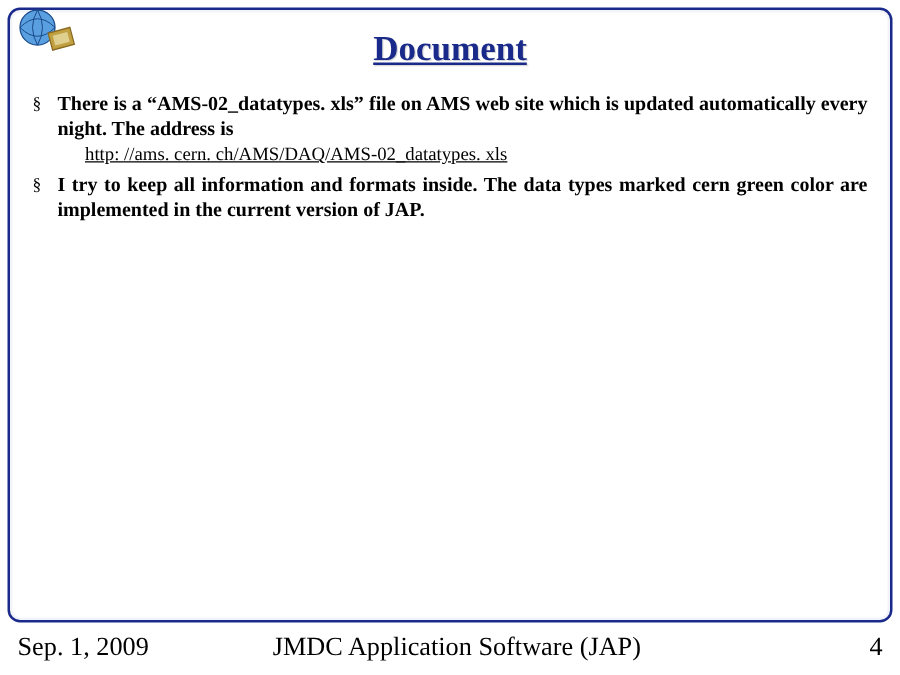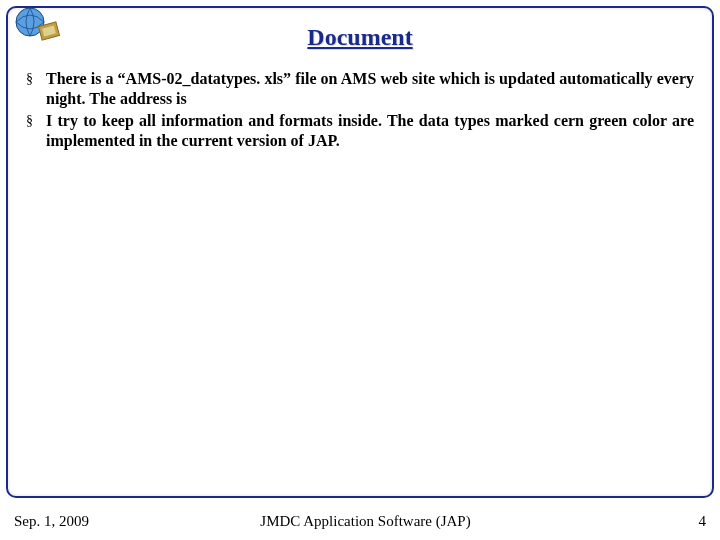--- a/index.html
+++ b/index.html
@@ -26,21 +26,21 @@
     position: absolute;
     left: 2px;
     top: -6px;
     width: 56px;
     height: 46px;
     background: transparent;
     z-index: 2;
   }
   .title {
     text-align: center;
-    font-size: 24px;
+    font-size: 28px;
     font-weight: bold;
     color: #1a2a8a;
     text-decoration: underline;
     margin-top: 6px;
     margin-bottom: 18px;
     text-shadow: 1px 1px 0 rgba(0,0,0,0.15);
   }
   .content {
     padding: 0 4px;
   }
@@ -72,21 +72,21 @@
   }
   .footer {
     position: absolute;
     left: 0;
     right: 0;
     bottom: 10px;
     display: flex;
     align-items: center;
     justify-content: space-between;
     padding: 0 14px;
-    font-size: 15px;
+    font-size: 21px;
     color: #000;
   }
   .footer .center {
     position: absolute;
     left: 11px;
     right: 0;
     text-align: center;
   }
   .footer .right {
     margin-left: auto;
@@ -112,20 +112,21 @@
   </div>
 
   <div class="title">Document</div>
 
   <div class="content">
 
     <div class="bullet">
       <span class="marker">§</span>
       <span class="text">There is a “AMS-02_datatypes. xls” file on AMS web site which is updated automatically every night. The address is</span>
     </div>
+    <div class="sublink">http: //ams. cern. ch/AMS/DAQ/AMS-02_datatypes. xls</div>
 
     <div class="bullet">
       <span class="marker">§</span>
       <span class="text">I try to keep all information and formats inside. The data types marked cern green color are implemented in the current version of JAP.</span>
     </div>
 
   </div>
 </div>
 
 <div class="footer">

